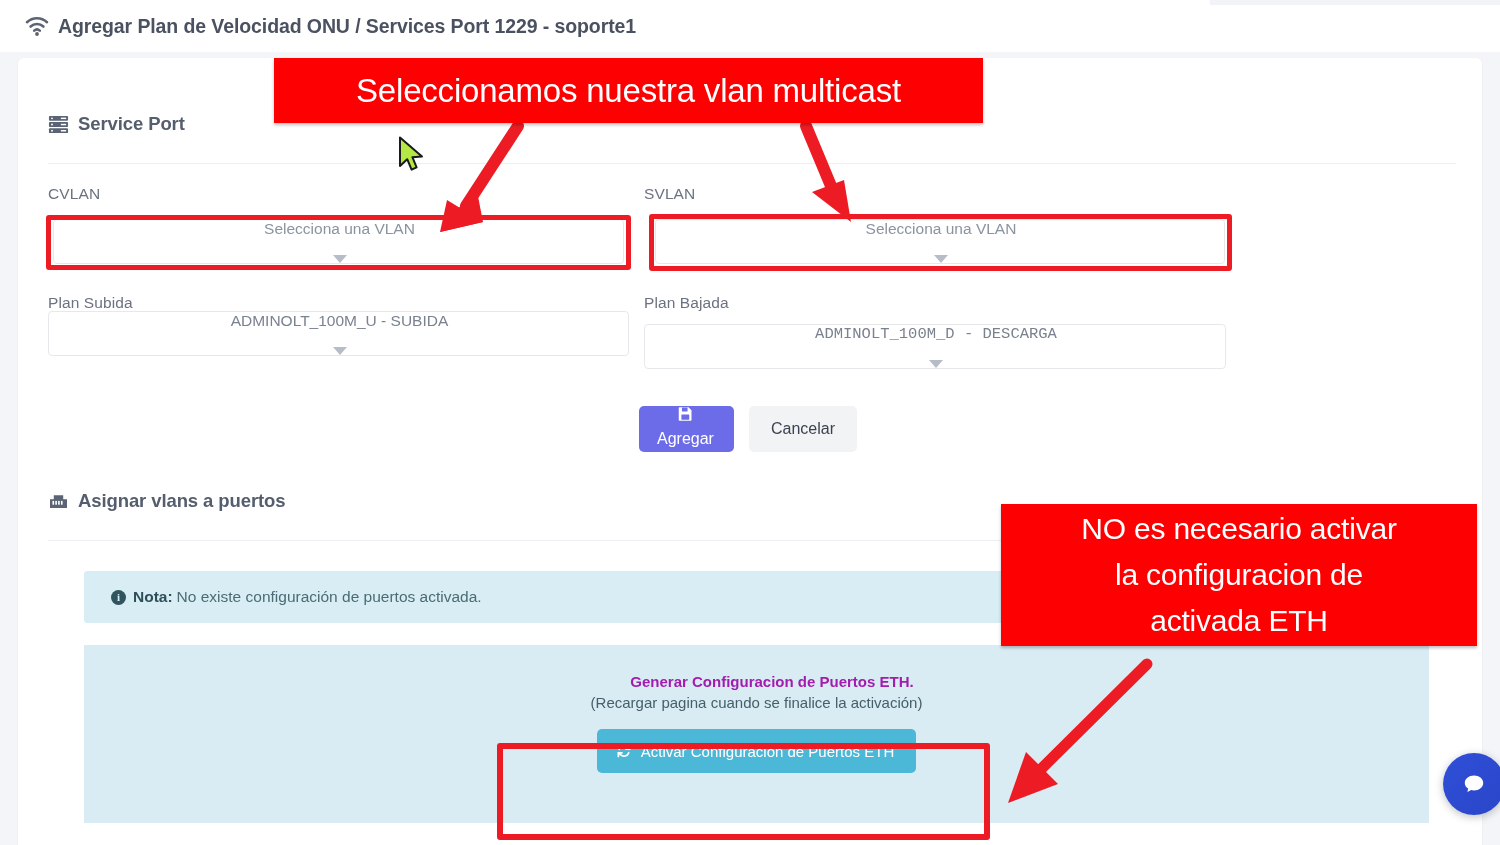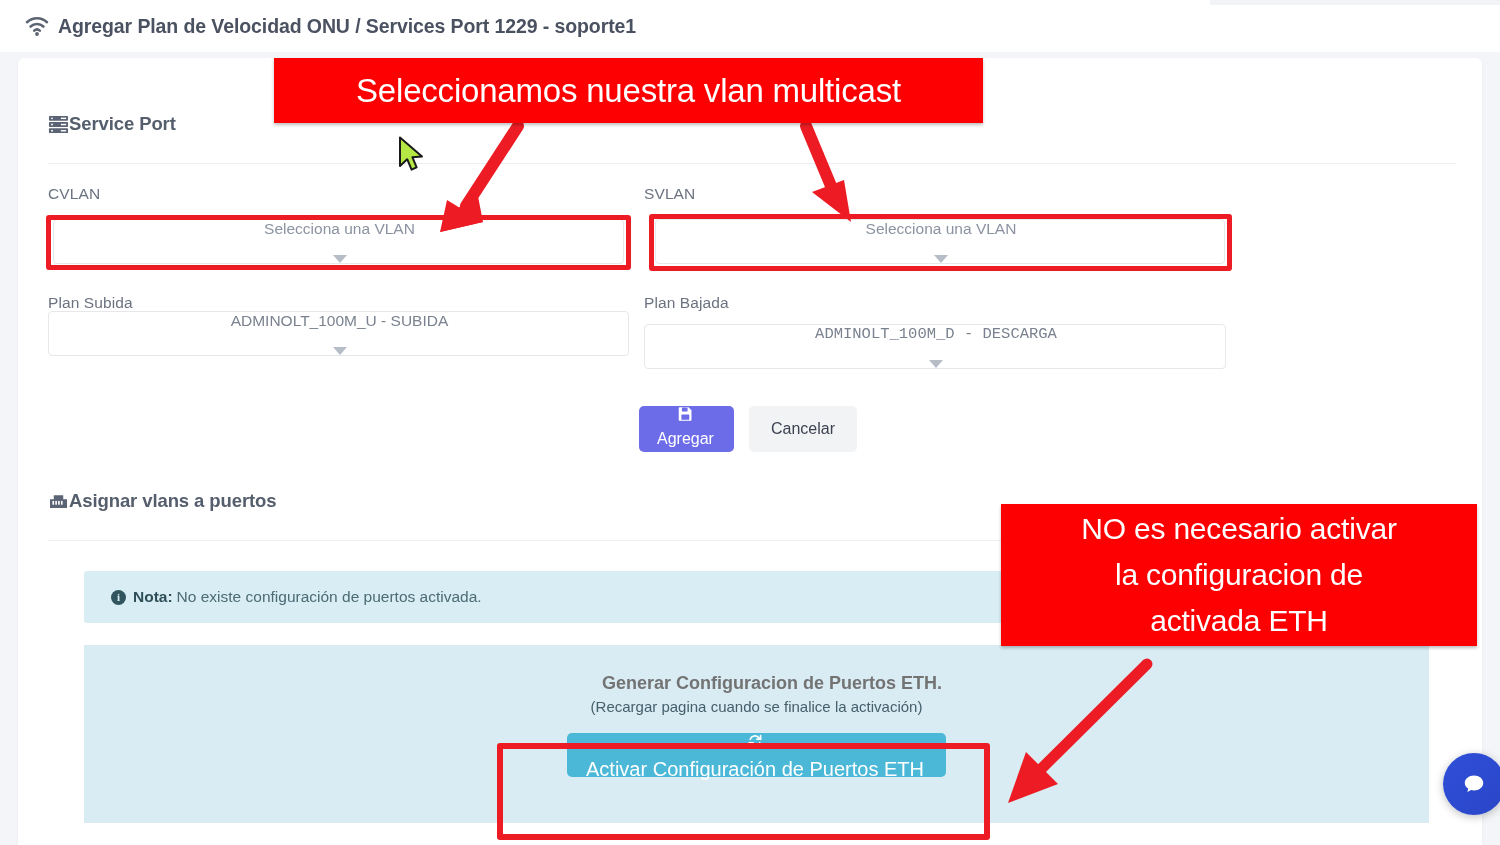--- a/index.html
+++ b/index.html
@@ -69,20 +69,21 @@
     background: #ffffff;
     border-radius: 6px 6px 0 0;
     box-shadow: 0 1px 3px rgba(0,0,0,0.05);
   }
 
   
   .section-head {
     position: absolute;
     display: flex;
     align-items: center;
+    gap: 9px;
   }
   .section-head .sec-title {
     font-size: 18.5px;
     font-weight: 700;
     color: #555e6d;
     letter-spacing: -0.1px;
   }
   .sec-divider {
     position: absolute;
     height: 1px;
@@ -188,44 +189,43 @@
   
   .eth-panel {
     position: absolute;
     left: 84px; top: 645px;
     width: 1345px; height: 178px;
     background: #d9ecf4;
     text-align: center;
   }
   .eth-title {
     margin-top: 28px;
-    font-size: 18px;
+    font-size: 15px;
     font-weight: 700;
-    color: #737373;
+    color: #a21caf;
     margin-left: 31px;
   }
   .eth-sub {
     margin-top: 4px;
     font-size: 15px;
     color: #45606b;
   }
   .btn-activar {
     margin-top: 18px;
     height: 44px;
     background: #4bb8d8;
     color: #ffffff;
     border: none;
     border-radius: 5px;
     padding: 0 22px 0 19px;
-    font-size: 20px;
+    font-size: 15px;
     font-family: "Liberation Sans", sans-serif;
     display: inline-flex;
     align-items: center; gap: 9px;
     cursor: pointer;
-    flex-direction: column;
   }
 
   
   .red-banner {
     position: absolute;
     background: #fd0102;
     color: #ffffff;
     display: flex;
     align-items: center;
     justify-content: center;

